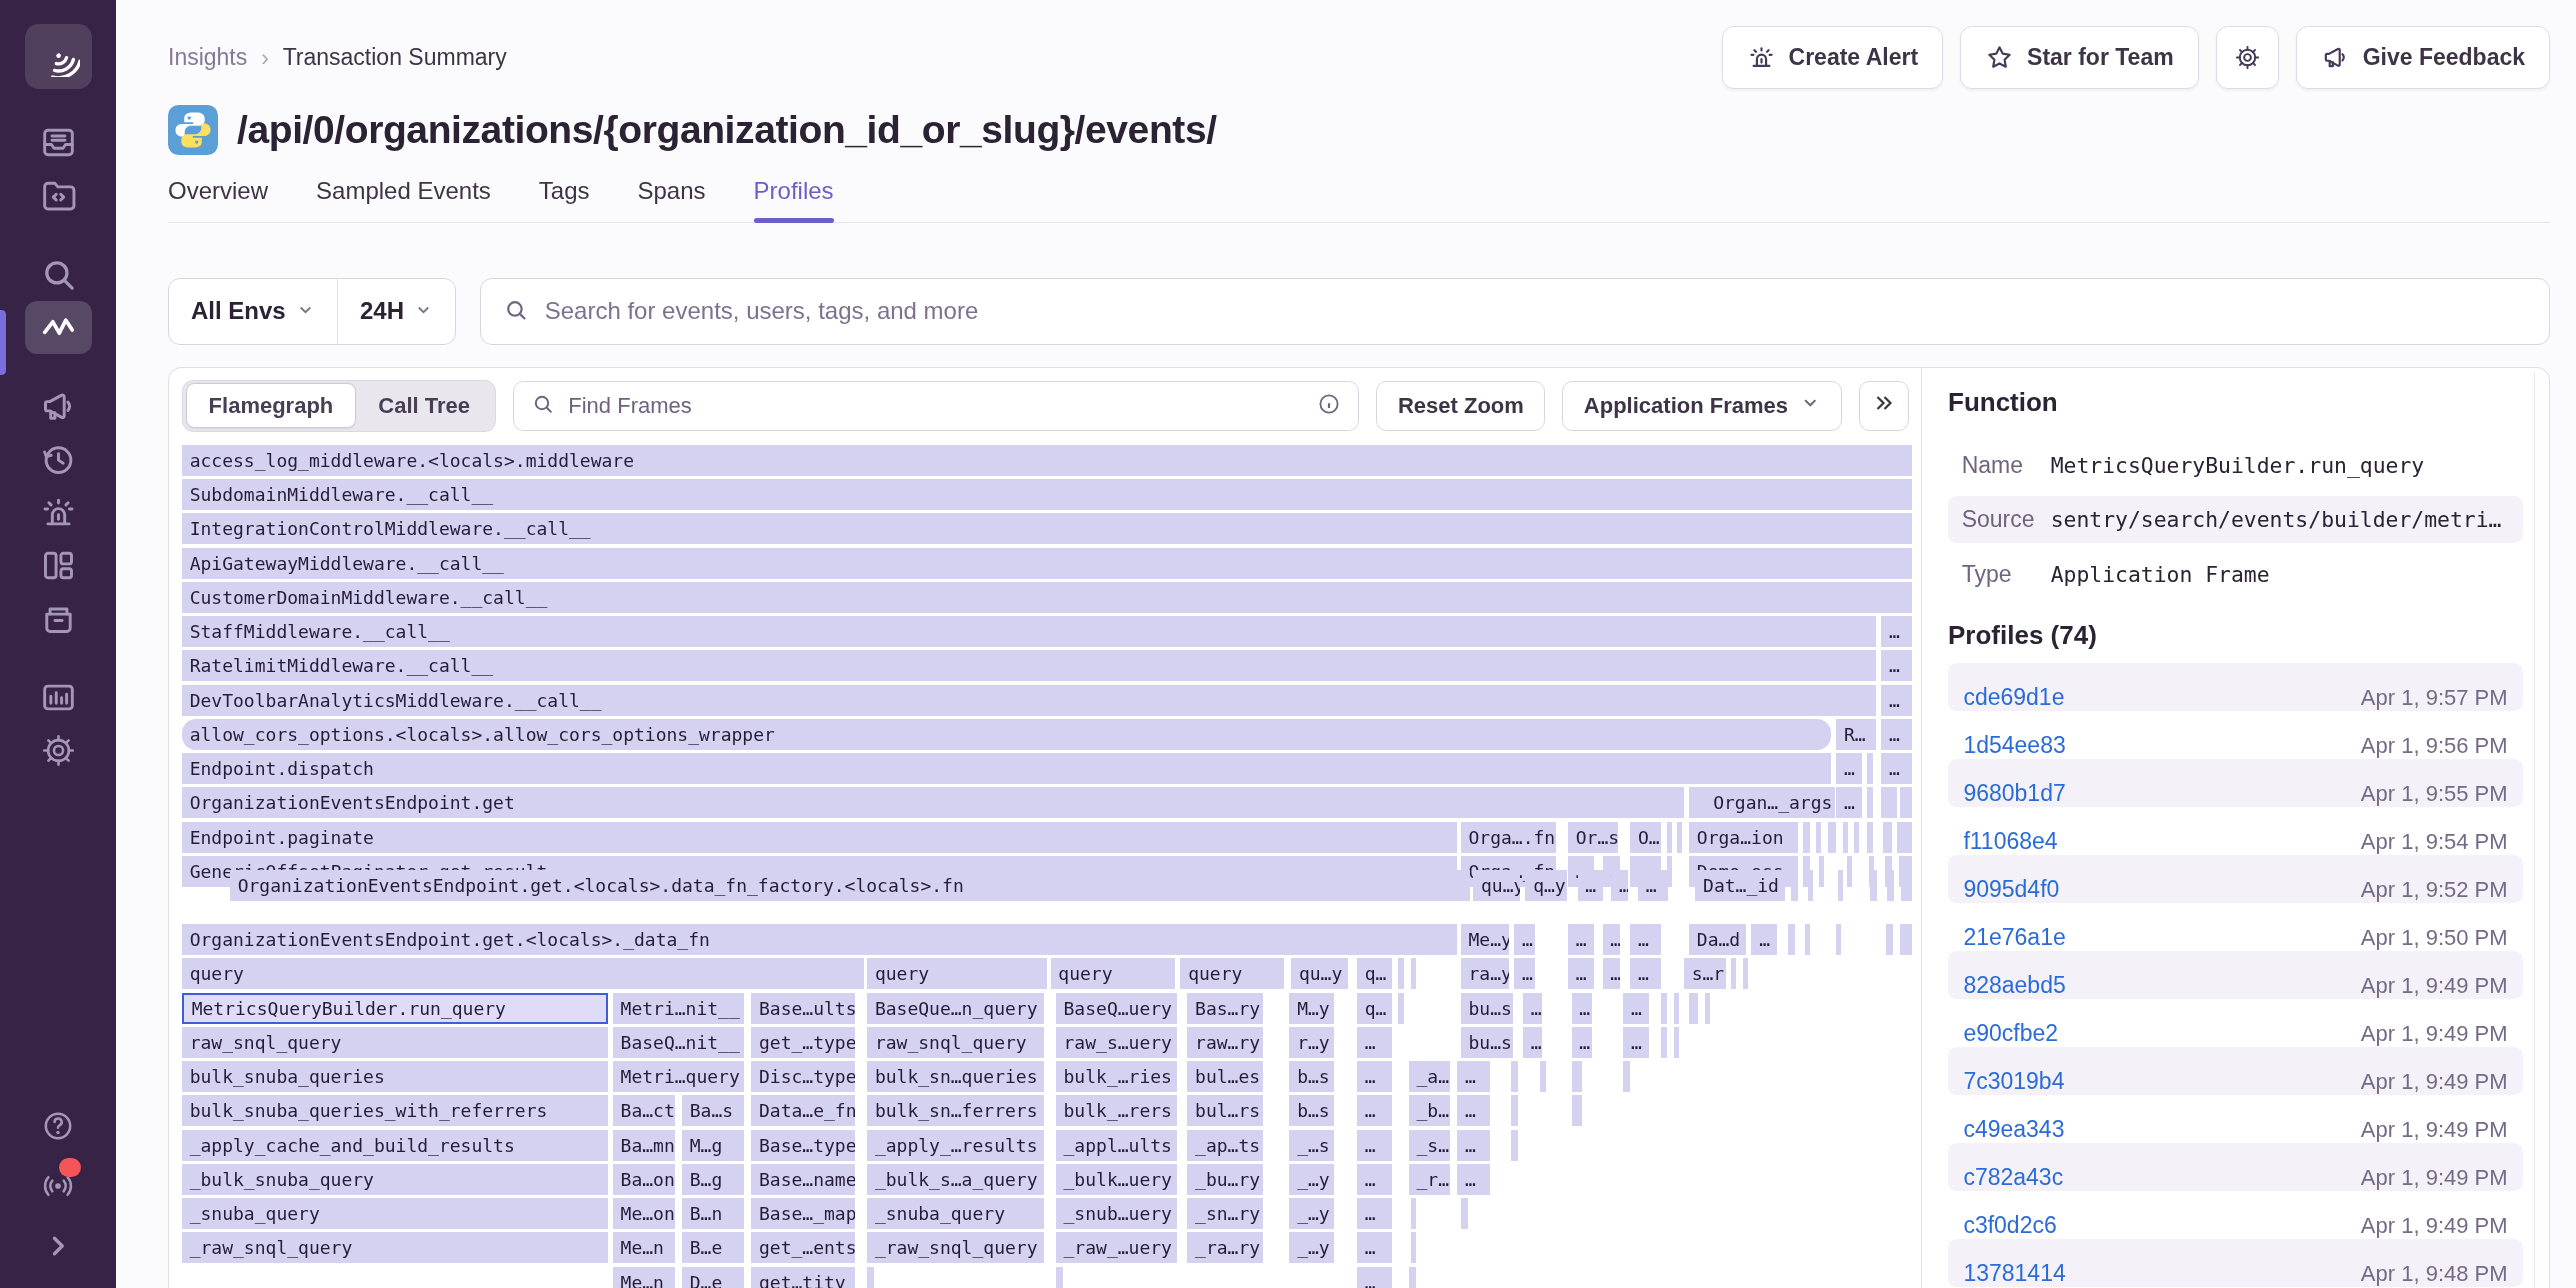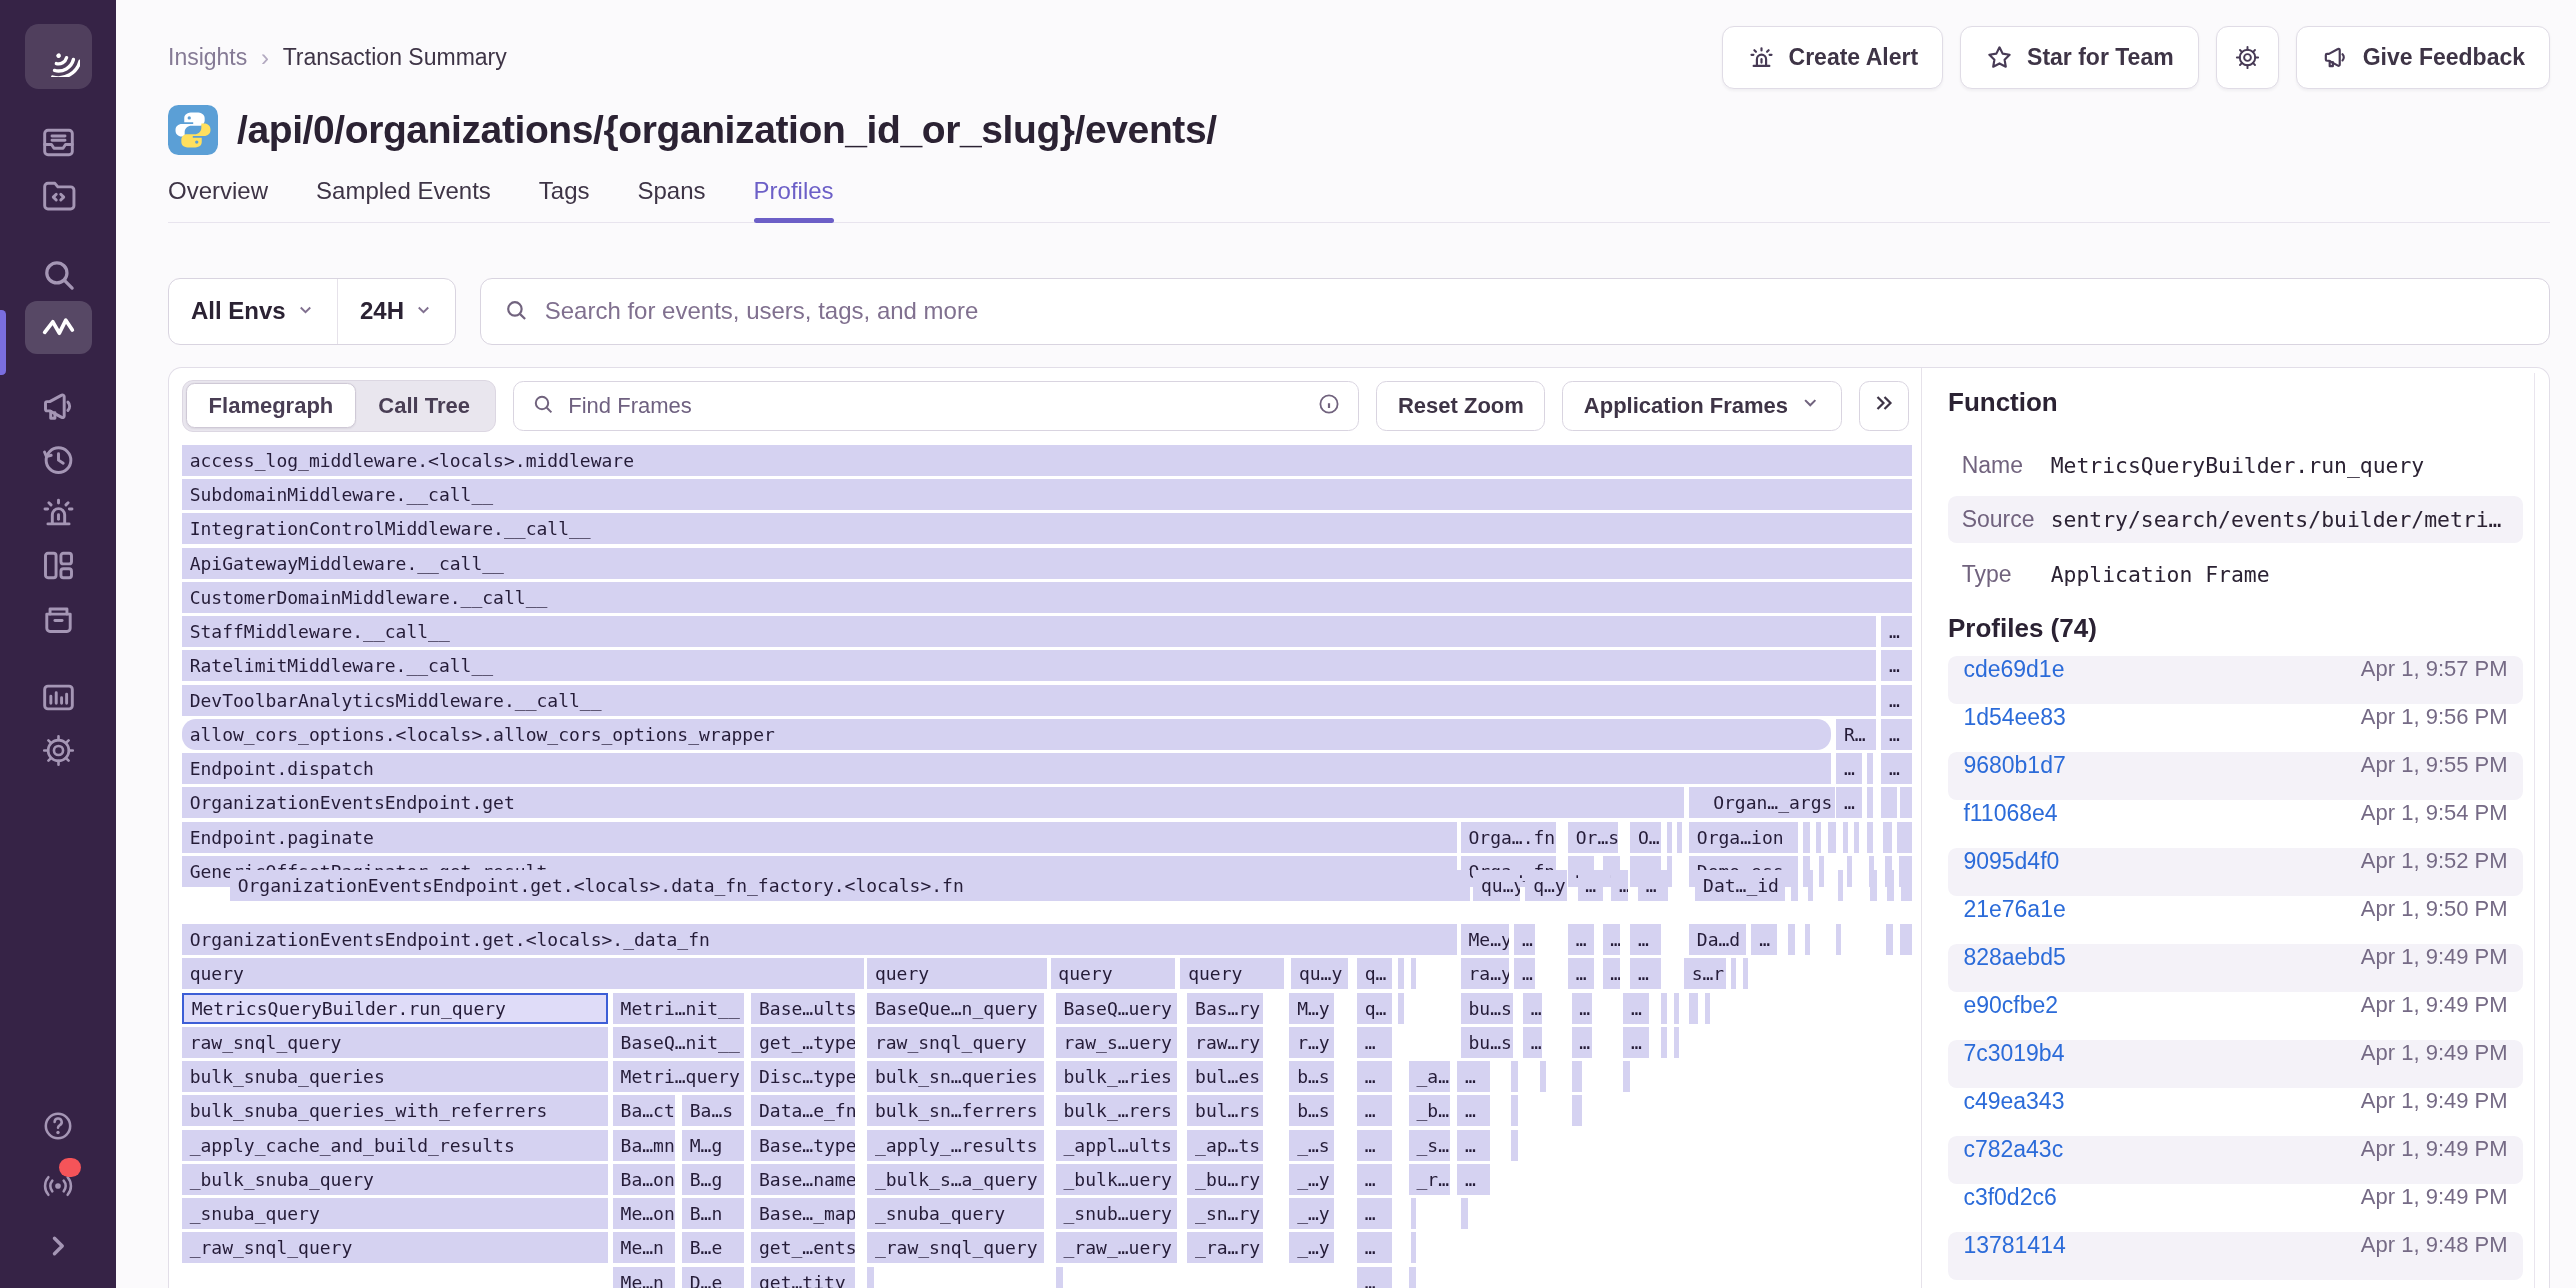--- a/index.html
+++ b/index.html
@@ -77,23 +77,23 @@
   .fg-fade{position:absolute;left:0;right:0;bottom:0;height:39px;background:linear-gradient(rgba(255,255,255,0),rgba(255,255,255,.85));pointer-events:none}
 
   
   .side-panel{width:627px;flex-shrink:0;padding:19px 26px 0 26px;position:relative;overflow:hidden}
   .panel-heading{font-size:26px;font-weight:700;color:#2b2233}
   .fn-fields{margin-top:24px}
   .fn-field{display:flex;align-items:center;padding:10.3px 13.7px;border-radius:8.6px;margin-top:6.8px}
   .fn-field.hl{background:#f4f2f8}
   .fn-label{width:89px;flex-shrink:0;font-size:23px;color:#71637e}
   .fn-value{font-family:"DejaVu Sans Mono",monospace;font-size:21.4px;color:#2b2233;white-space:nowrap;overflow:hidden}
-  .profiles-heading{margin-top:15px;font-size:26px;font-weight:700}
+  .profiles-heading{margin-top:22px;font-size:26px;font-weight:700}
   .profile-list{margin-top:12px}
-  .profile-item{height:48px;display:flex;align-items:flex-start;justify-content:space-between;padding:0 15.4px;border-radius:8.6px}
+  .profile-item{height:48px;display:flex;align-items:flex-end;justify-content:space-between;padding:0 15.4px;border-radius:8.6px}
   .profile-item.alt{background:#f4f2f8}
   .profile-link{font-size:23px;color:#2b6bd9;text-decoration:none;cursor:pointer}
   .profile-time{font-size:22px;color:#756a85}
   .scroll-track{position:absolute;right:13.7px;top:5.1px;bottom:0;width:0.9px;background:#e9e5ee}
 </style>
 </head>
 <body>
 
 <div class="app">
 

